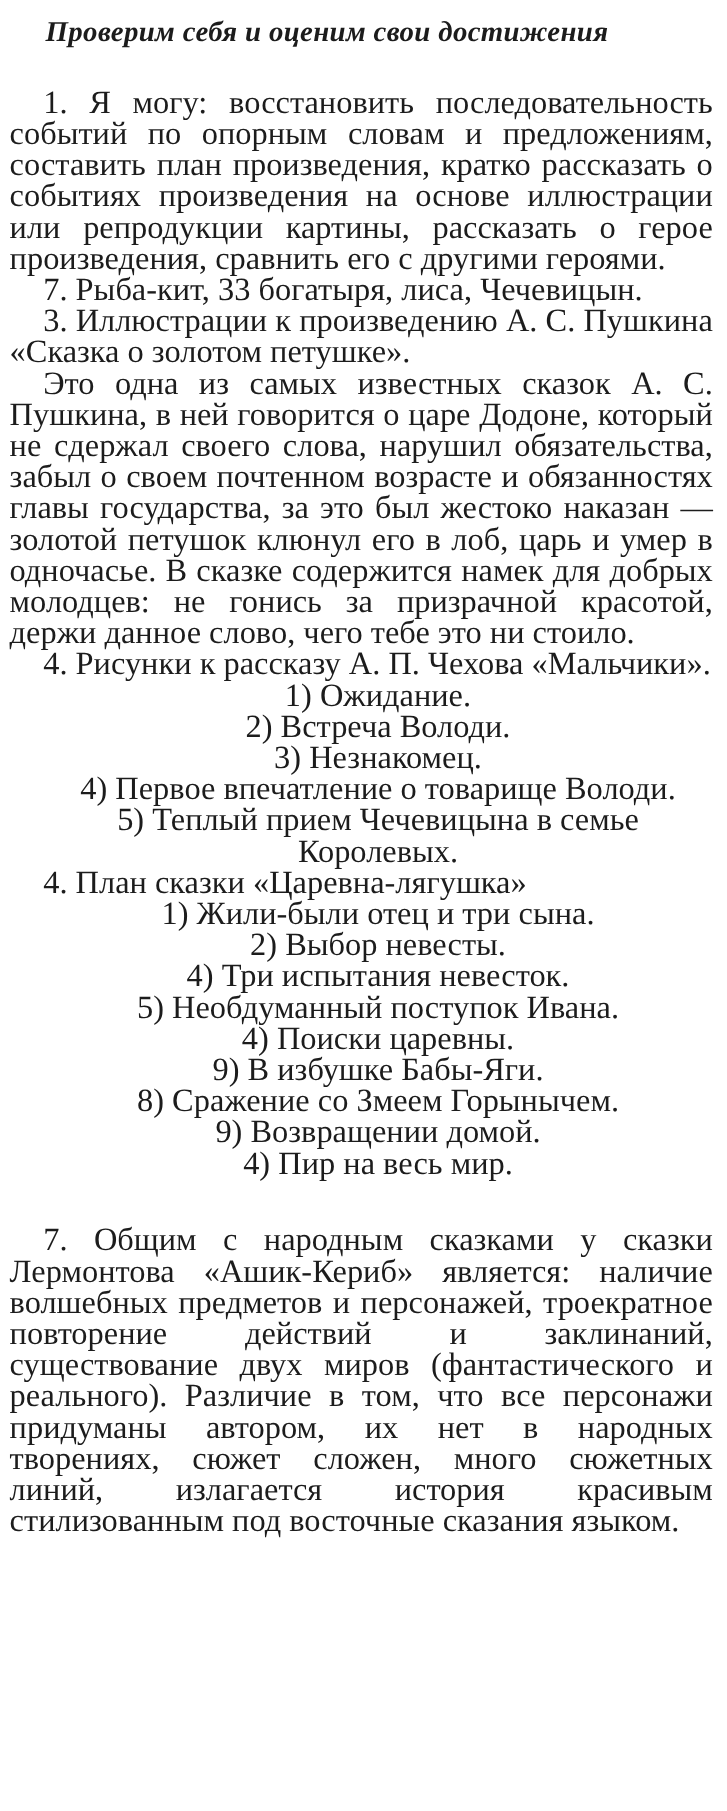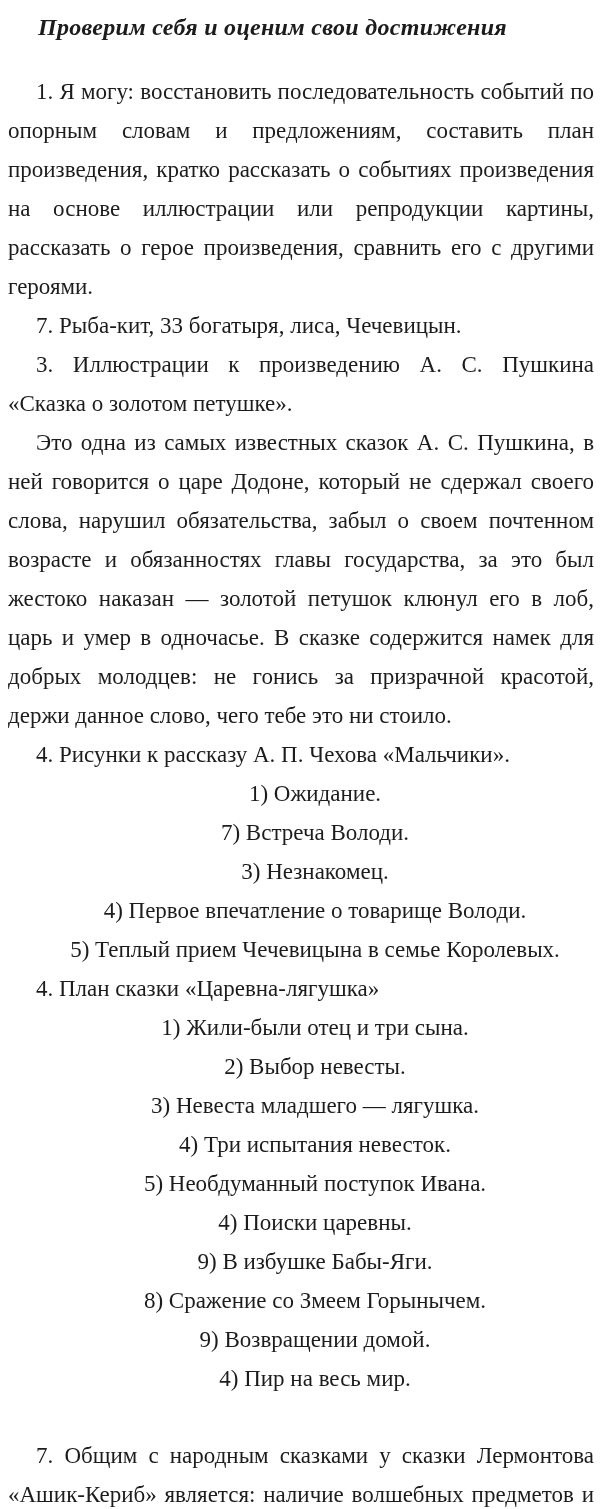--- a/index.html
+++ b/index.html
@@ -21,22 +21,22 @@
   }
   .doc-title {
     font-size: 24px;
     line-height: 30px;
     font-weight: bold;
     font-style: italic;
     margin: 2px 0 30px 30px;
     letter-spacing: 0.3px;
   }
   .block {
-    font-size: 23px;
-    line-height: 39px;
+    font-size: 27px;
+    line-height: 26px;
   }
   .paragraph {
     text-align: justify;
     text-indent: 28px;
   }
   .list-item {
     text-align: center;
     padding-left: 28px;
   }
   .spacer {
@@ -48,28 +48,27 @@
 
 <div class="page">
   <h1 class="doc-title">Проверим себя и оценим свои достижения</h1>
   <article>
       <div class="block paragraph">1. Я могу: восстановить последовательность событий по опорным словам и предложениям, составить план произведения, кратко рассказать о событиях произведения на основе иллюстрации или репродукции картины, рассказать о герое произведения, сравнить его с другими героями.</div>
       <div class="block paragraph">7. Рыба-кит, 33 богатыря, лиса, Чечевицын.</div>
       <div class="block paragraph">3. Иллюстрации к произведению А. С. Пушкина «Сказка о золотом петушке».</div>
       <div class="block paragraph">Это одна из самых известных сказок А. С. Пушкина, в ней говорится о царе Додоне, который не сдержал своего слова, нарушил обязательства, забыл о своем почтенном возрасте и обязанностях главы государства, за это был жестоко наказан — золотой петушок клюнул его в лоб, царь и умер в одночасье. В сказке содержится намек для добрых молодцев: не гонись за призрачной красотой, держи данное слово, чего тебе это ни стоило.</div>
       <div class="block paragraph">4. Рисунки к рассказу А. П. Чехова «Мальчики».</div>
       <div class="block list-item">1) Ожидание.</div>
-      <div class="block list-item">7) Встреча Володи.</div>
+      <div class="block list-item">2) Встреча Володи.</div>
       <div class="block list-item">3) Незнакомец.</div>
       <div class="block list-item">4) Первое впечатление о товарище Володи.</div>
       <div class="block list-item">5) Теплый прием Чечевицына в семье Королевых.</div>
       <div class="block paragraph">4. План сказки «Царевна-лягушка»</div>
       <div class="block list-item">1) Жили-были отец и три сына.</div>
       <div class="block list-item">2) Выбор невесты.</div>
-      <div class="block list-item">3) Невеста младшего — лягушка.</div>
       <div class="block list-item">4) Три испытания невесток.</div>
       <div class="block list-item">5) Необдуманный поступок Ивана.</div>
       <div class="block list-item">4) Поиски царевны.</div>
       <div class="block list-item">9) В избушке Бабы-Яги.</div>
       <div class="block list-item">8) Сражение со Змеем Горынычем.</div>
       <div class="block list-item">9) Возвращении домой.</div>
       <div class="block list-item">4) Пир на весь мир.</div>
       <div class="block spacer"></div>
       <div class="block paragraph">7. Общим с народным сказками у сказки Лермонтова «Ашик-Кериб» является: наличие волшебных предметов и персонажей, троекратное повторение действий и заклинаний, существование двух миров (фантастического и реального). Различие в том, что все персонажи придуманы автором, их нет в народных творениях, сюжет сложен, много сюжетных линий, излагается история красивым стилизованным под восточные сказания языком.</div>
     </article>

